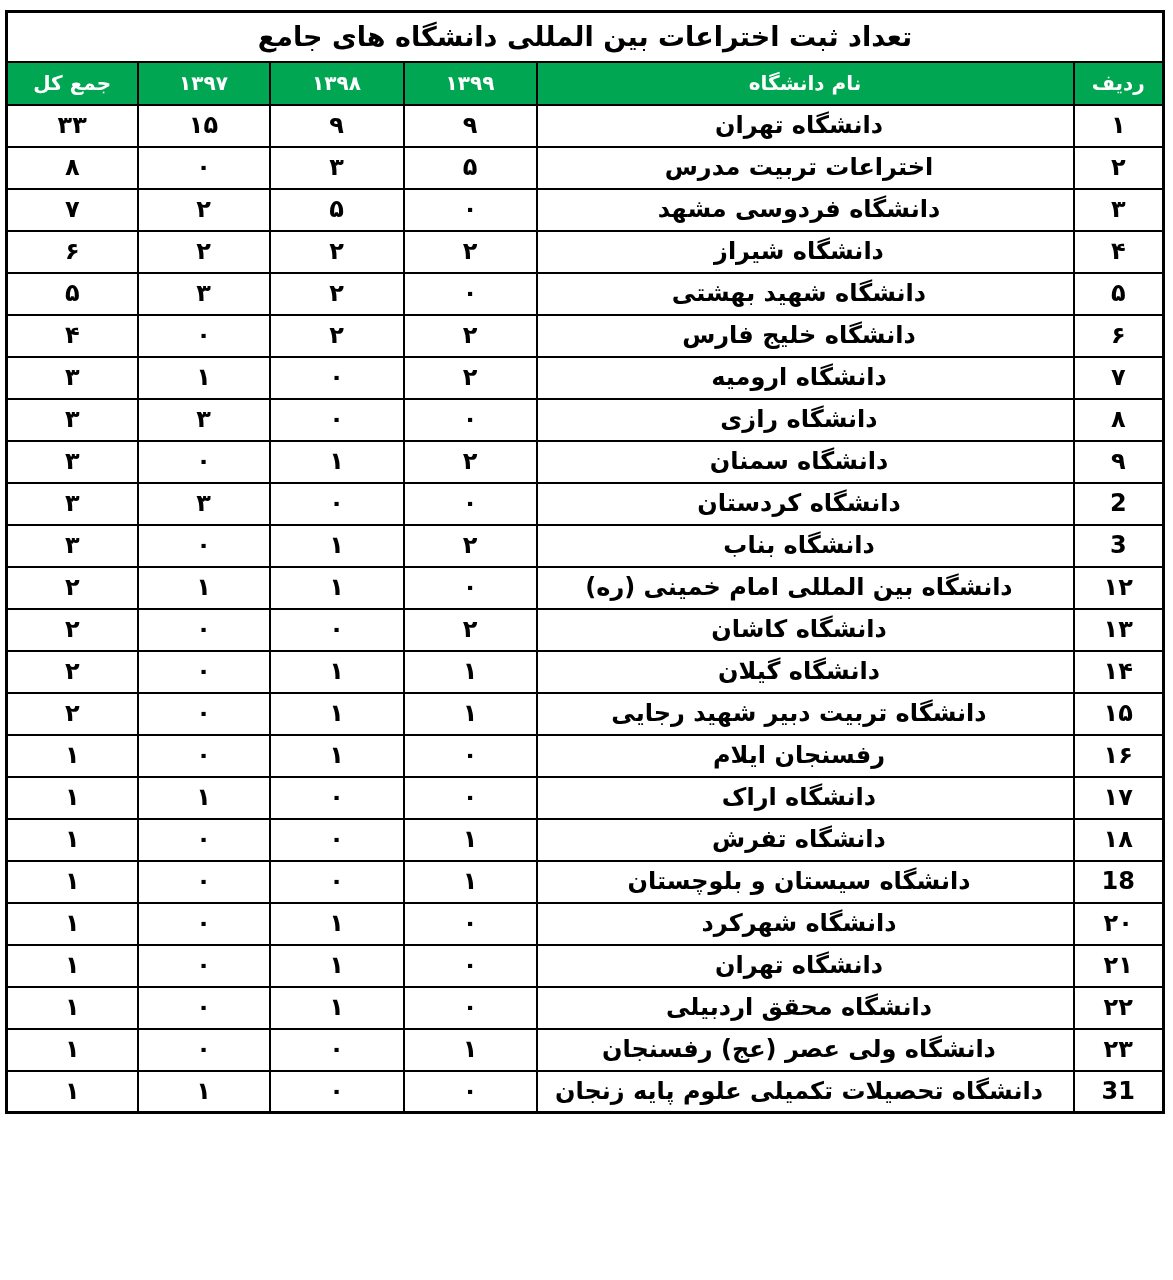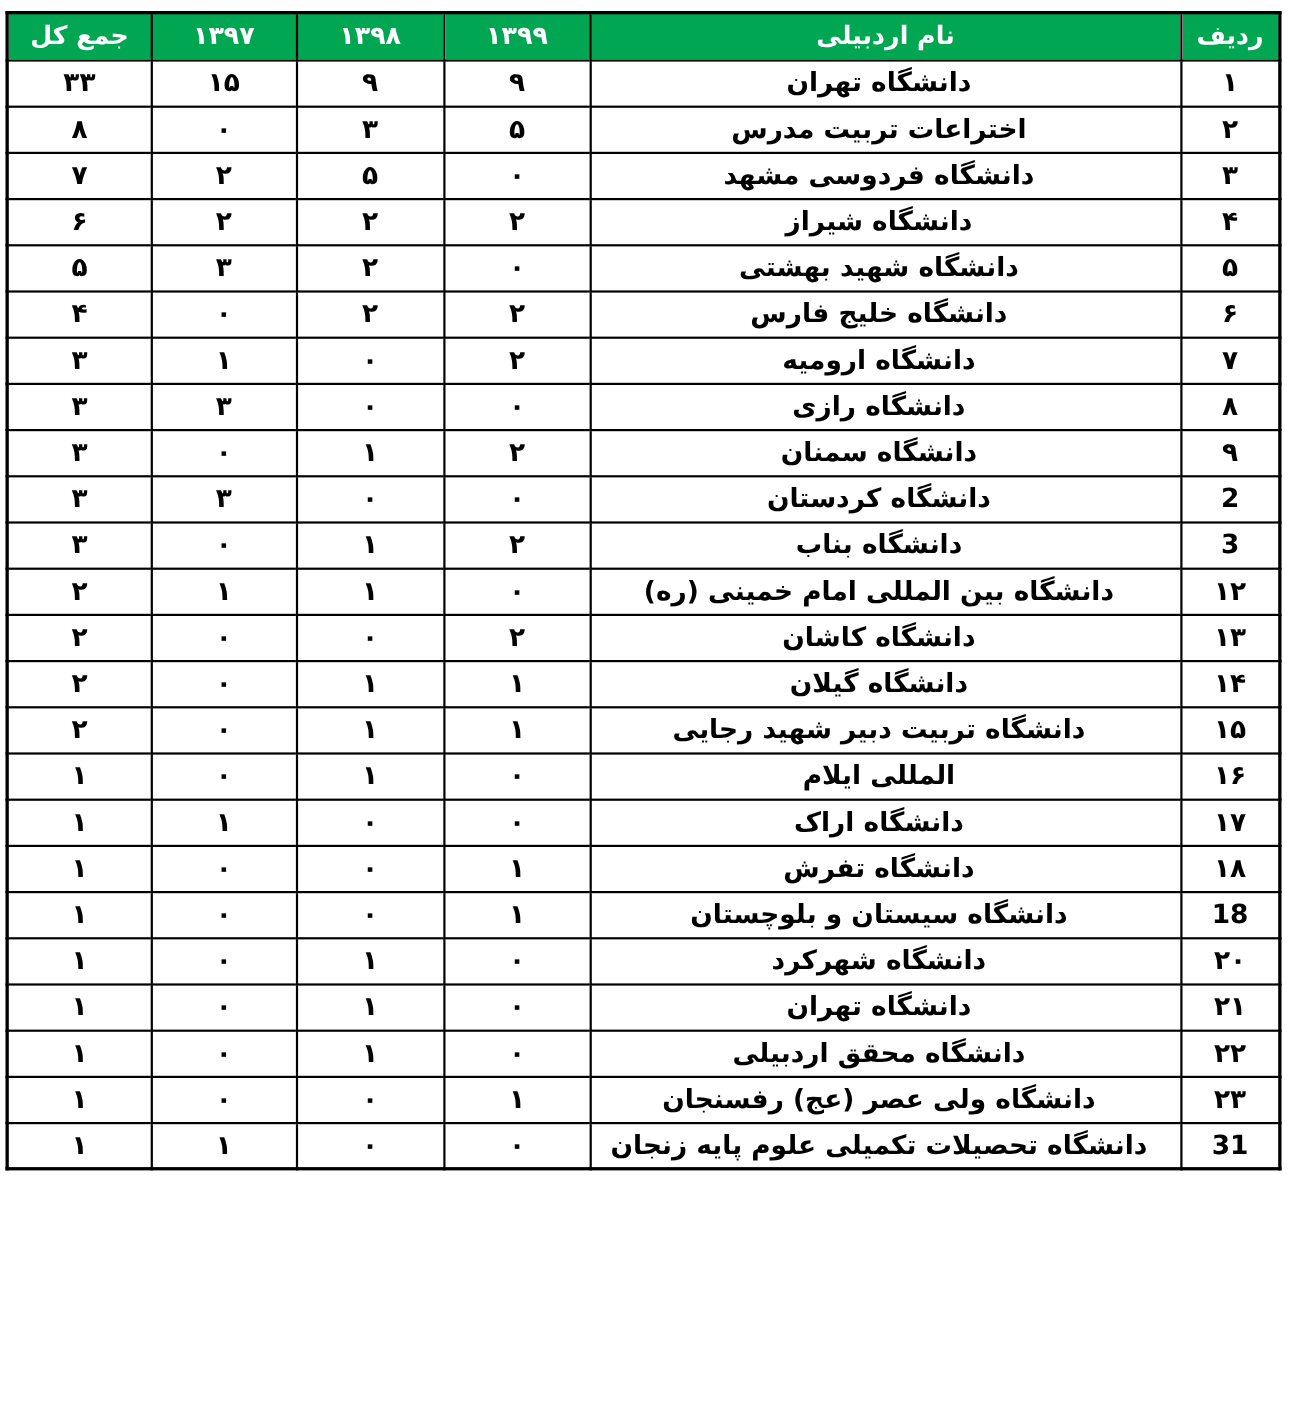--- a/index.html
+++ b/index.html
@@ -35,21 +35,21 @@
   .title-cell {
     background: #ffffff;
     height: 50px;
     font-size: 27px;
     letter-spacing: 0;
   }
   tr.head th {
     background: #00A651;
     color: #ffffff;
     height: 43px;
-    font-size: 23px;
+    font-size: 20px;
     margin-top: 30px;
   }
   tr.data-row td {
     background: #ffffff;
     height: 42px;
     font-size: 24px;
     line-height: 1.1;
   }
   td.cell-name {
     text-align: right;
@@ -71,23 +71,26 @@
   <table class="patents">
     <colgroup>
       <col class="c-no">
       <col class="c-name">
       <col class="c-1399">
       <col class="c-1398">
       <col class="c-1397">
       <col class="c-total">
     </colgroup>
     <thead>
+      <tr>
+        <th class="title-cell" colspan="6">تعداد ثبت اختراعات بین المللی دانشگاه های جامع</th>
+      </tr>
       <tr class="head">
         <th>ردیف</th>
-        <th>نام اردبیلی</th>
+        <th>نام دانشگاه</th>
         <th>۱۳۹۹</th>
         <th>۱۳۹۸</th>
         <th>۱۳۹۷</th>
         <th>جمع کل</th>
       </tr>
     </thead>
     <tbody id="table-body">
 
     <tr class="data-row">
           <td>۱</td>
@@ -204,21 +207,21 @@
         <tr class="data-row">
           <td>۱۵</td>
           <td class="cell-name">دانشگاه تربیت دبیر شهید رجایی</td>
           <td>۱</td>
           <td>۱</td>
           <td>۰</td>
           <td>۲</td>
         </tr>
         <tr class="data-row">
           <td>۱۶</td>
-          <td class="cell-name">المللی ایلام</td>
+          <td class="cell-name">رفسنجان ایلام</td>
           <td>۰</td>
           <td>۱</td>
           <td>۰</td>
           <td>۱</td>
         </tr>
         <tr class="data-row">
           <td>۱۷</td>
           <td class="cell-name">دانشگاه اراک</td>
           <td>۰</td>
           <td>۰</td>

